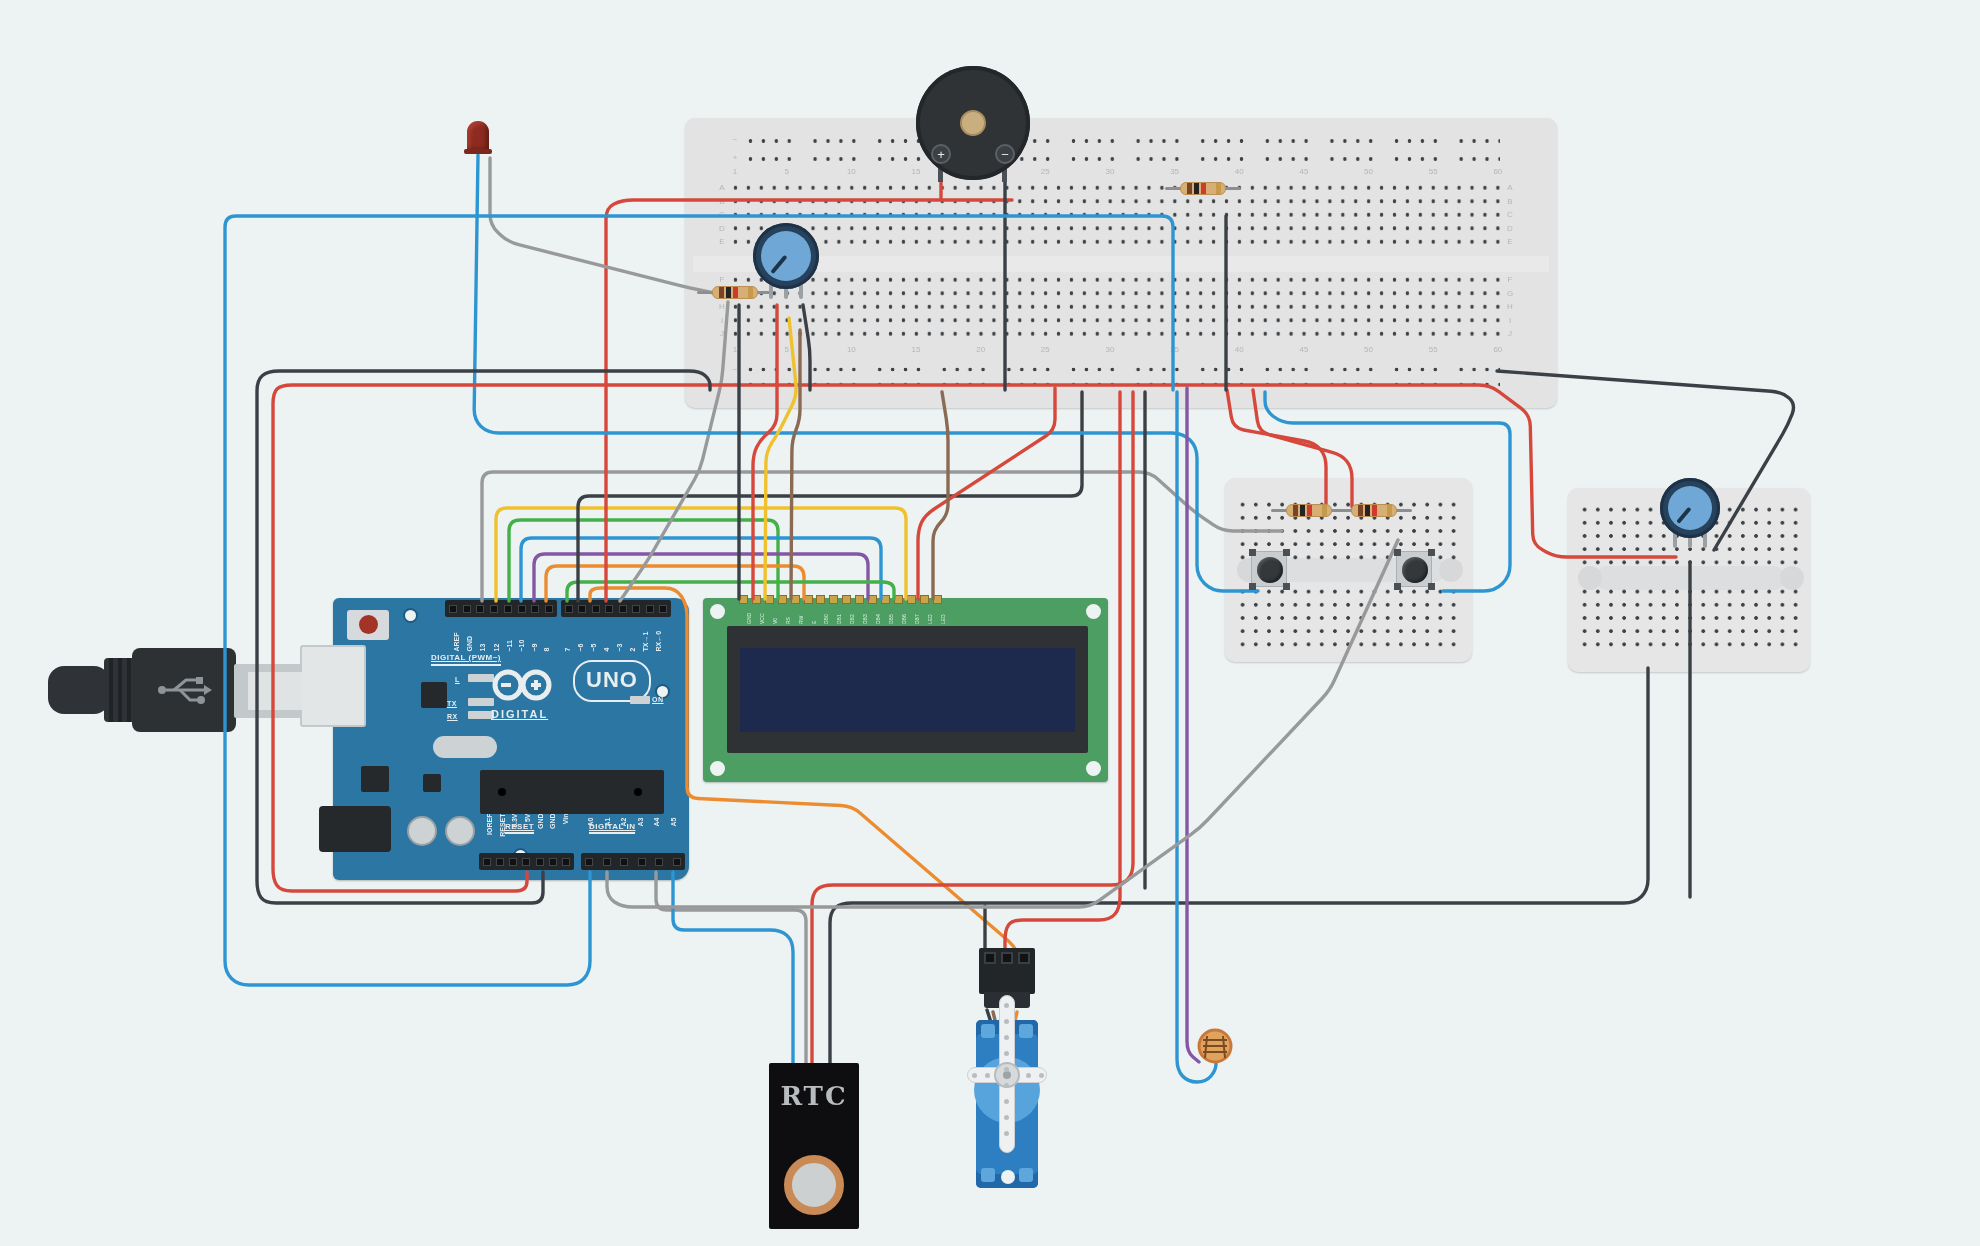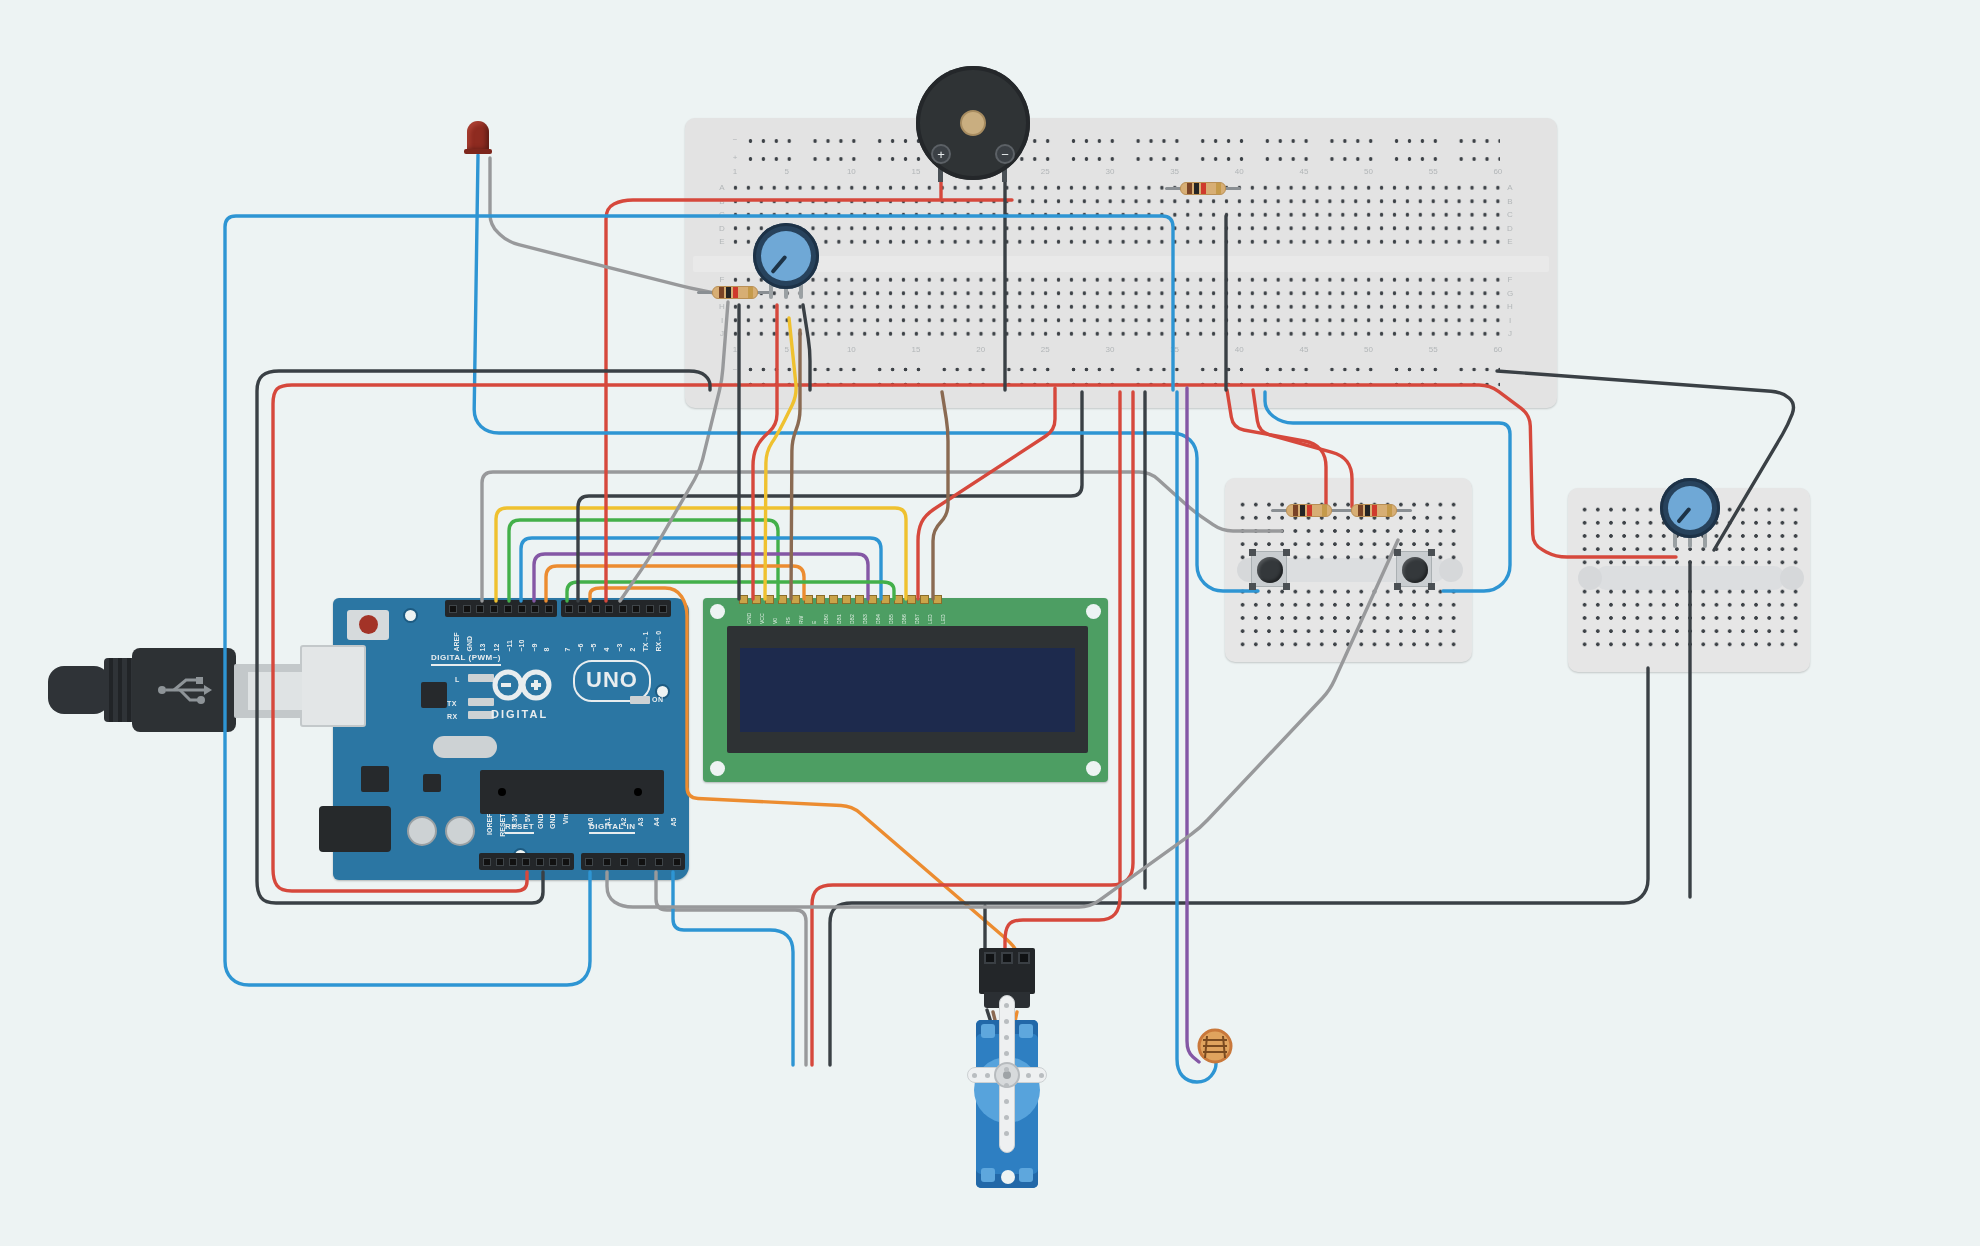--- a/index.html
+++ b/index.html
@@ -17,21 +17,21 @@
   
   #wires{position:absolute;left:0;top:0;z-index:30;}
   
   #arduino{position:absolute;left:333px;top:598px;width:356px;height:282px;background:#2b76a3;
            border-radius:6px 14px 14px 6px;z-index:10;box-shadow:0 1px 2px rgba(0,0,0,.25);}
   .hdr{position:absolute;background:#232629;border-radius:2px;display:flex;align-items:center;
        justify-content:space-between;padding:0 4px;box-sizing:border-box;}
   .pinsq{width:8px;height:8px;background:#111;border:1.5px solid #3f4549;box-sizing:border-box;}
   .pinlbl{position:absolute;color:#e8edef;font-size:7px;font-weight:bold;transform:rotate(-90deg);
           transform-origin:center;white-space:nowrap;}
-  .ardtxt{position:absolute;color:#e8edef;font-weight:bold;letter-spacing:.5px;}
+  .ardtxt{position:absolute;color:#e8edef;font-weight:bold;letter-spacing:.5px;text-decoration:underline;}
   .hole{position:absolute;width:15px;height:15px;border-radius:50%;background:#edf3f3;border:2px solid #1d5b82;box-sizing:border-box;}
   .chip{position:absolute;background:#26292c;border-radius:2px;}
   .silver{position:absolute;background:#cdd2d4;border-radius:3px;}
   .ledslot{position:absolute;width:26px;height:8px;background:#cdd2d4;border-radius:1px;}
   
   #lcd{position:absolute;left:703px;top:598px;width:405px;height:184px;background:#4d9e63;border-radius:4px;z-index:10;
        box-shadow:0 1px 2px rgba(0,0,0,.25);}
   #lcd .screen-frame{position:absolute;left:24px;top:28px;width:361px;height:127px;background:#2e3234;border-radius:2px;}
   #lcd .screen{position:absolute;left:37px;top:50px;width:335px;height:84px;background:#1d2a4d;}
   #lcd .mhole{position:absolute;width:15px;height:15px;border-radius:50%;background:#edf3f3;}
@@ -471,20 +471,24 @@
   <div id="buzzer">
     <div class="cap"></div>
     <div class="buzterm" style="left:15px;top:78px;">+</div>
     <div class="buzterm" style="left:79px;top:78px;">−</div>
   </div>
 
   <div id="led">
       <div class="flange"></div>
     </div>
 
+  <div id="rtc">
+    <div class="lbl">RTC</div>
+    <div class="batt"></div>
+  </div>
 
   <div id="servo-conn">
     <div class="conn-pin" style="left:5px;"></div>
     <div class="conn-pin" style="left:22px;"></div>
     <div class="conn-pin" style="left:39px;"></div>
     <div class="lip"></div>
   </div>
   <div id="servo">
     <div class="bigcirc"></div>
     <div class="servo-screw" style="left:5px;top:4px;"></div>

